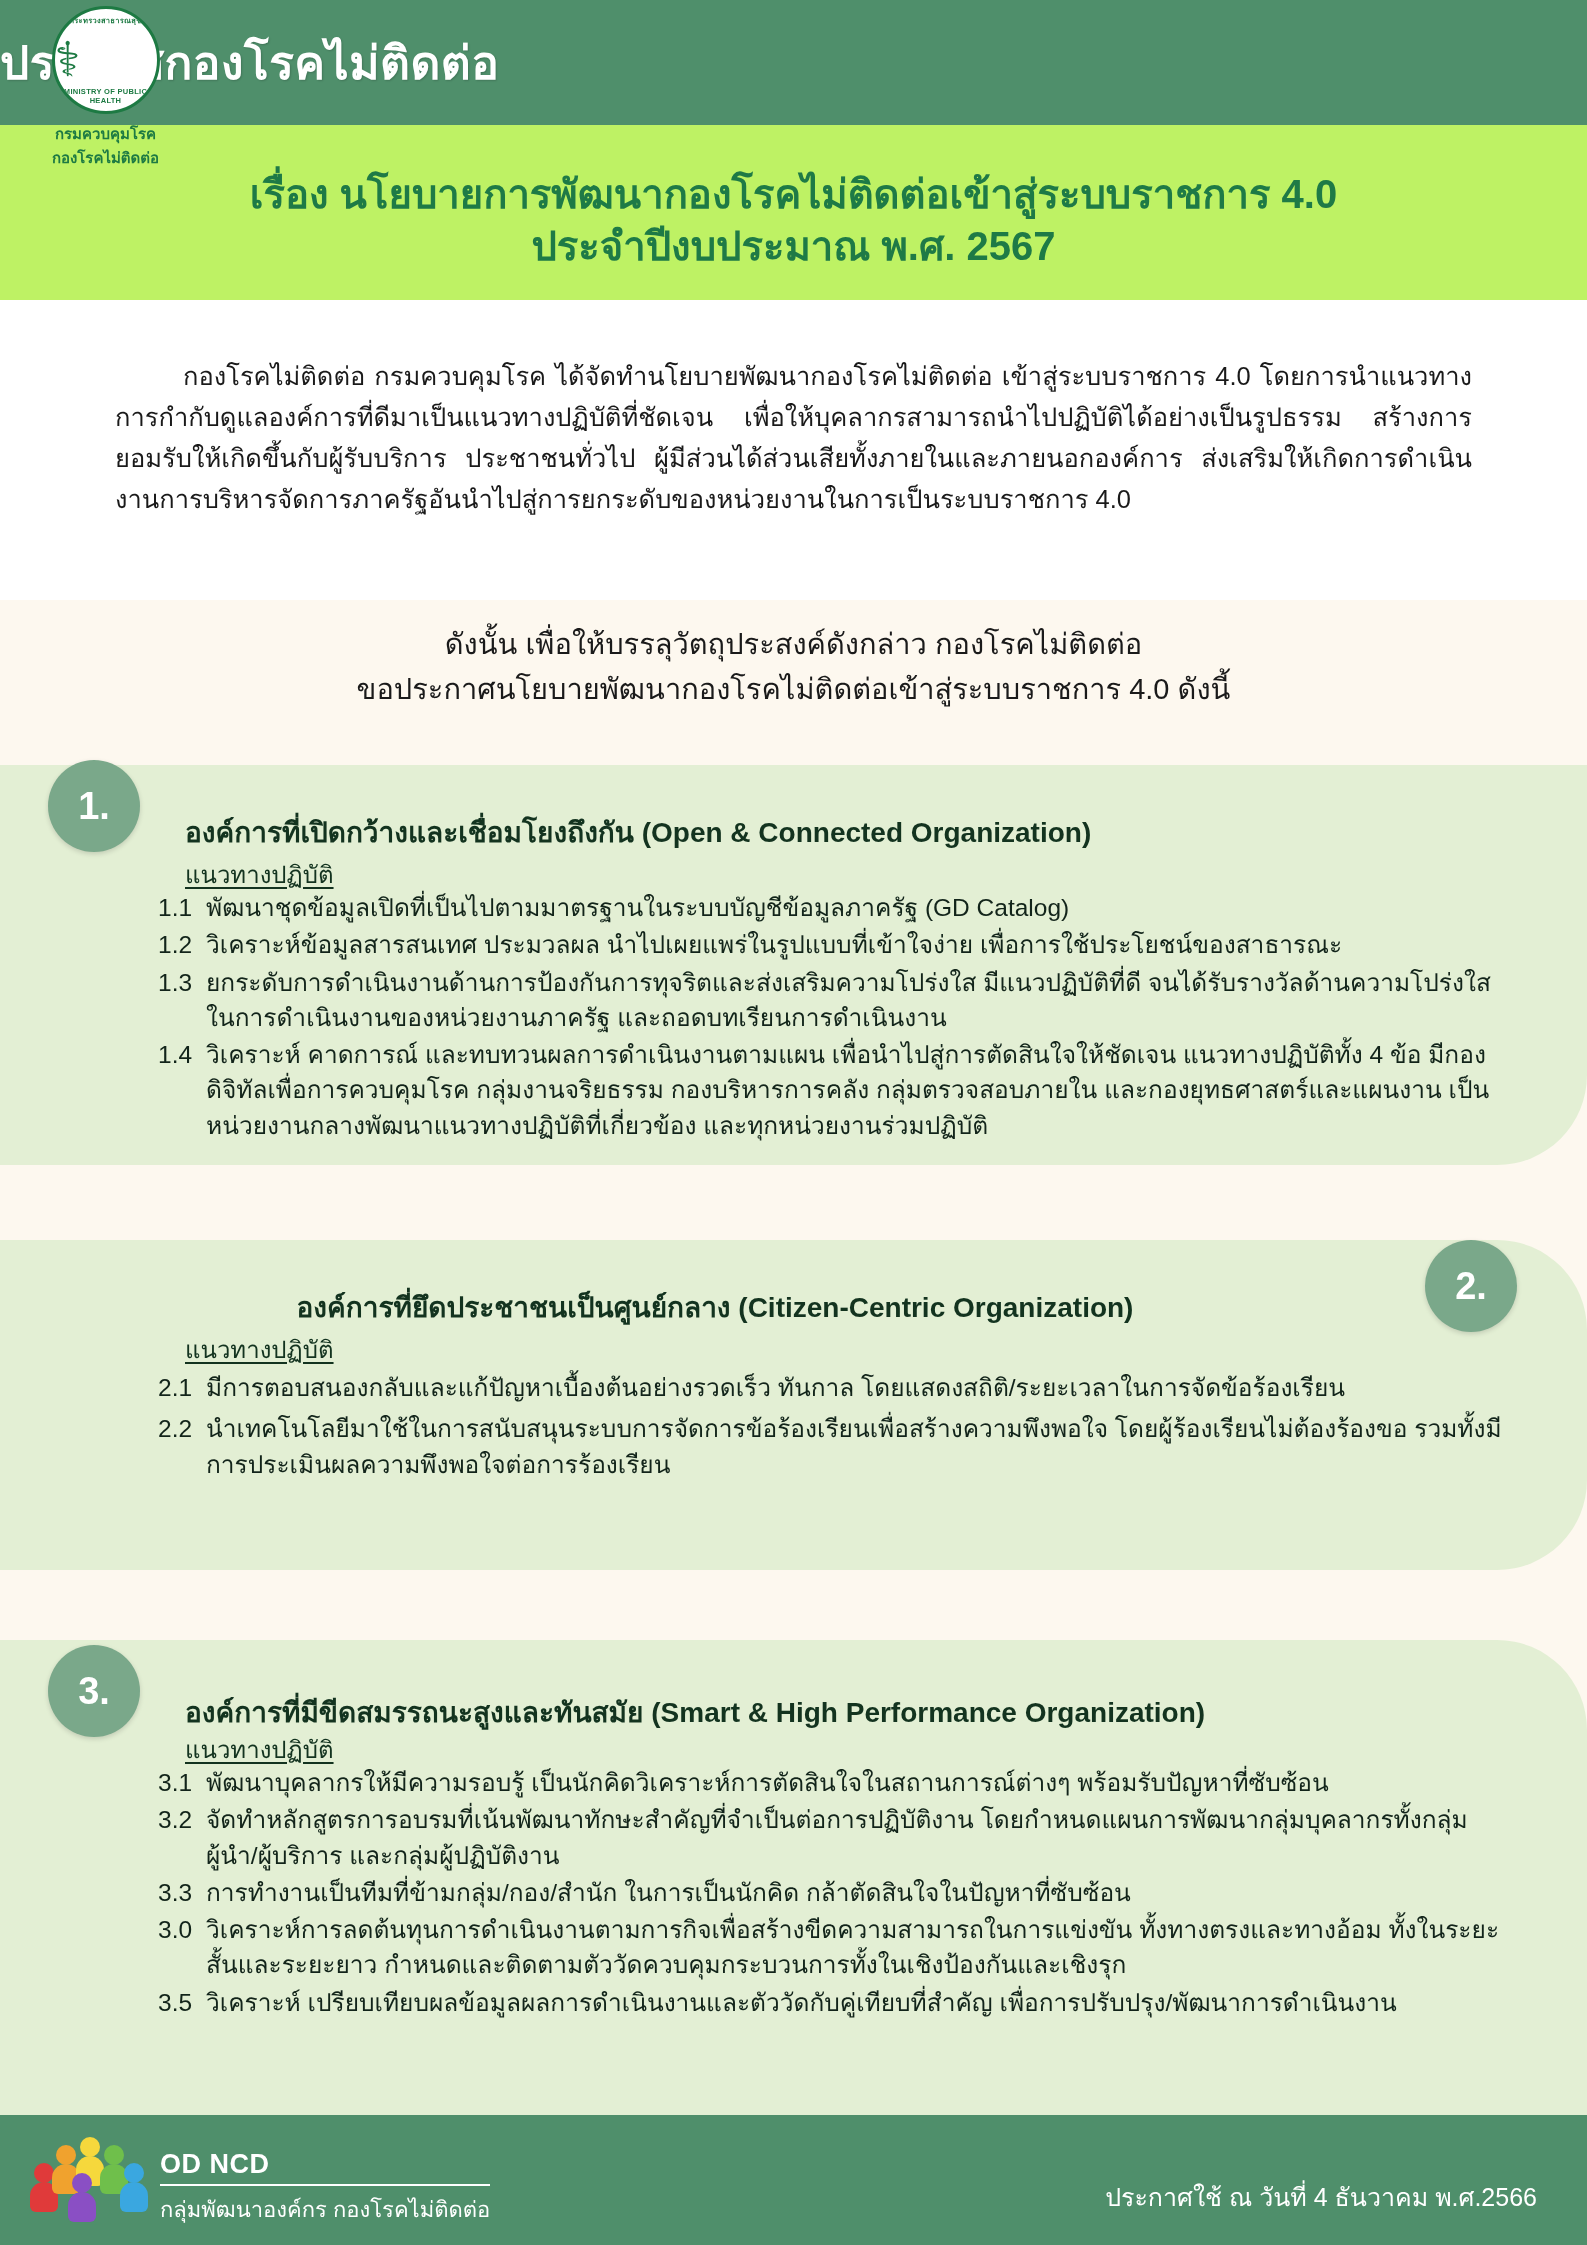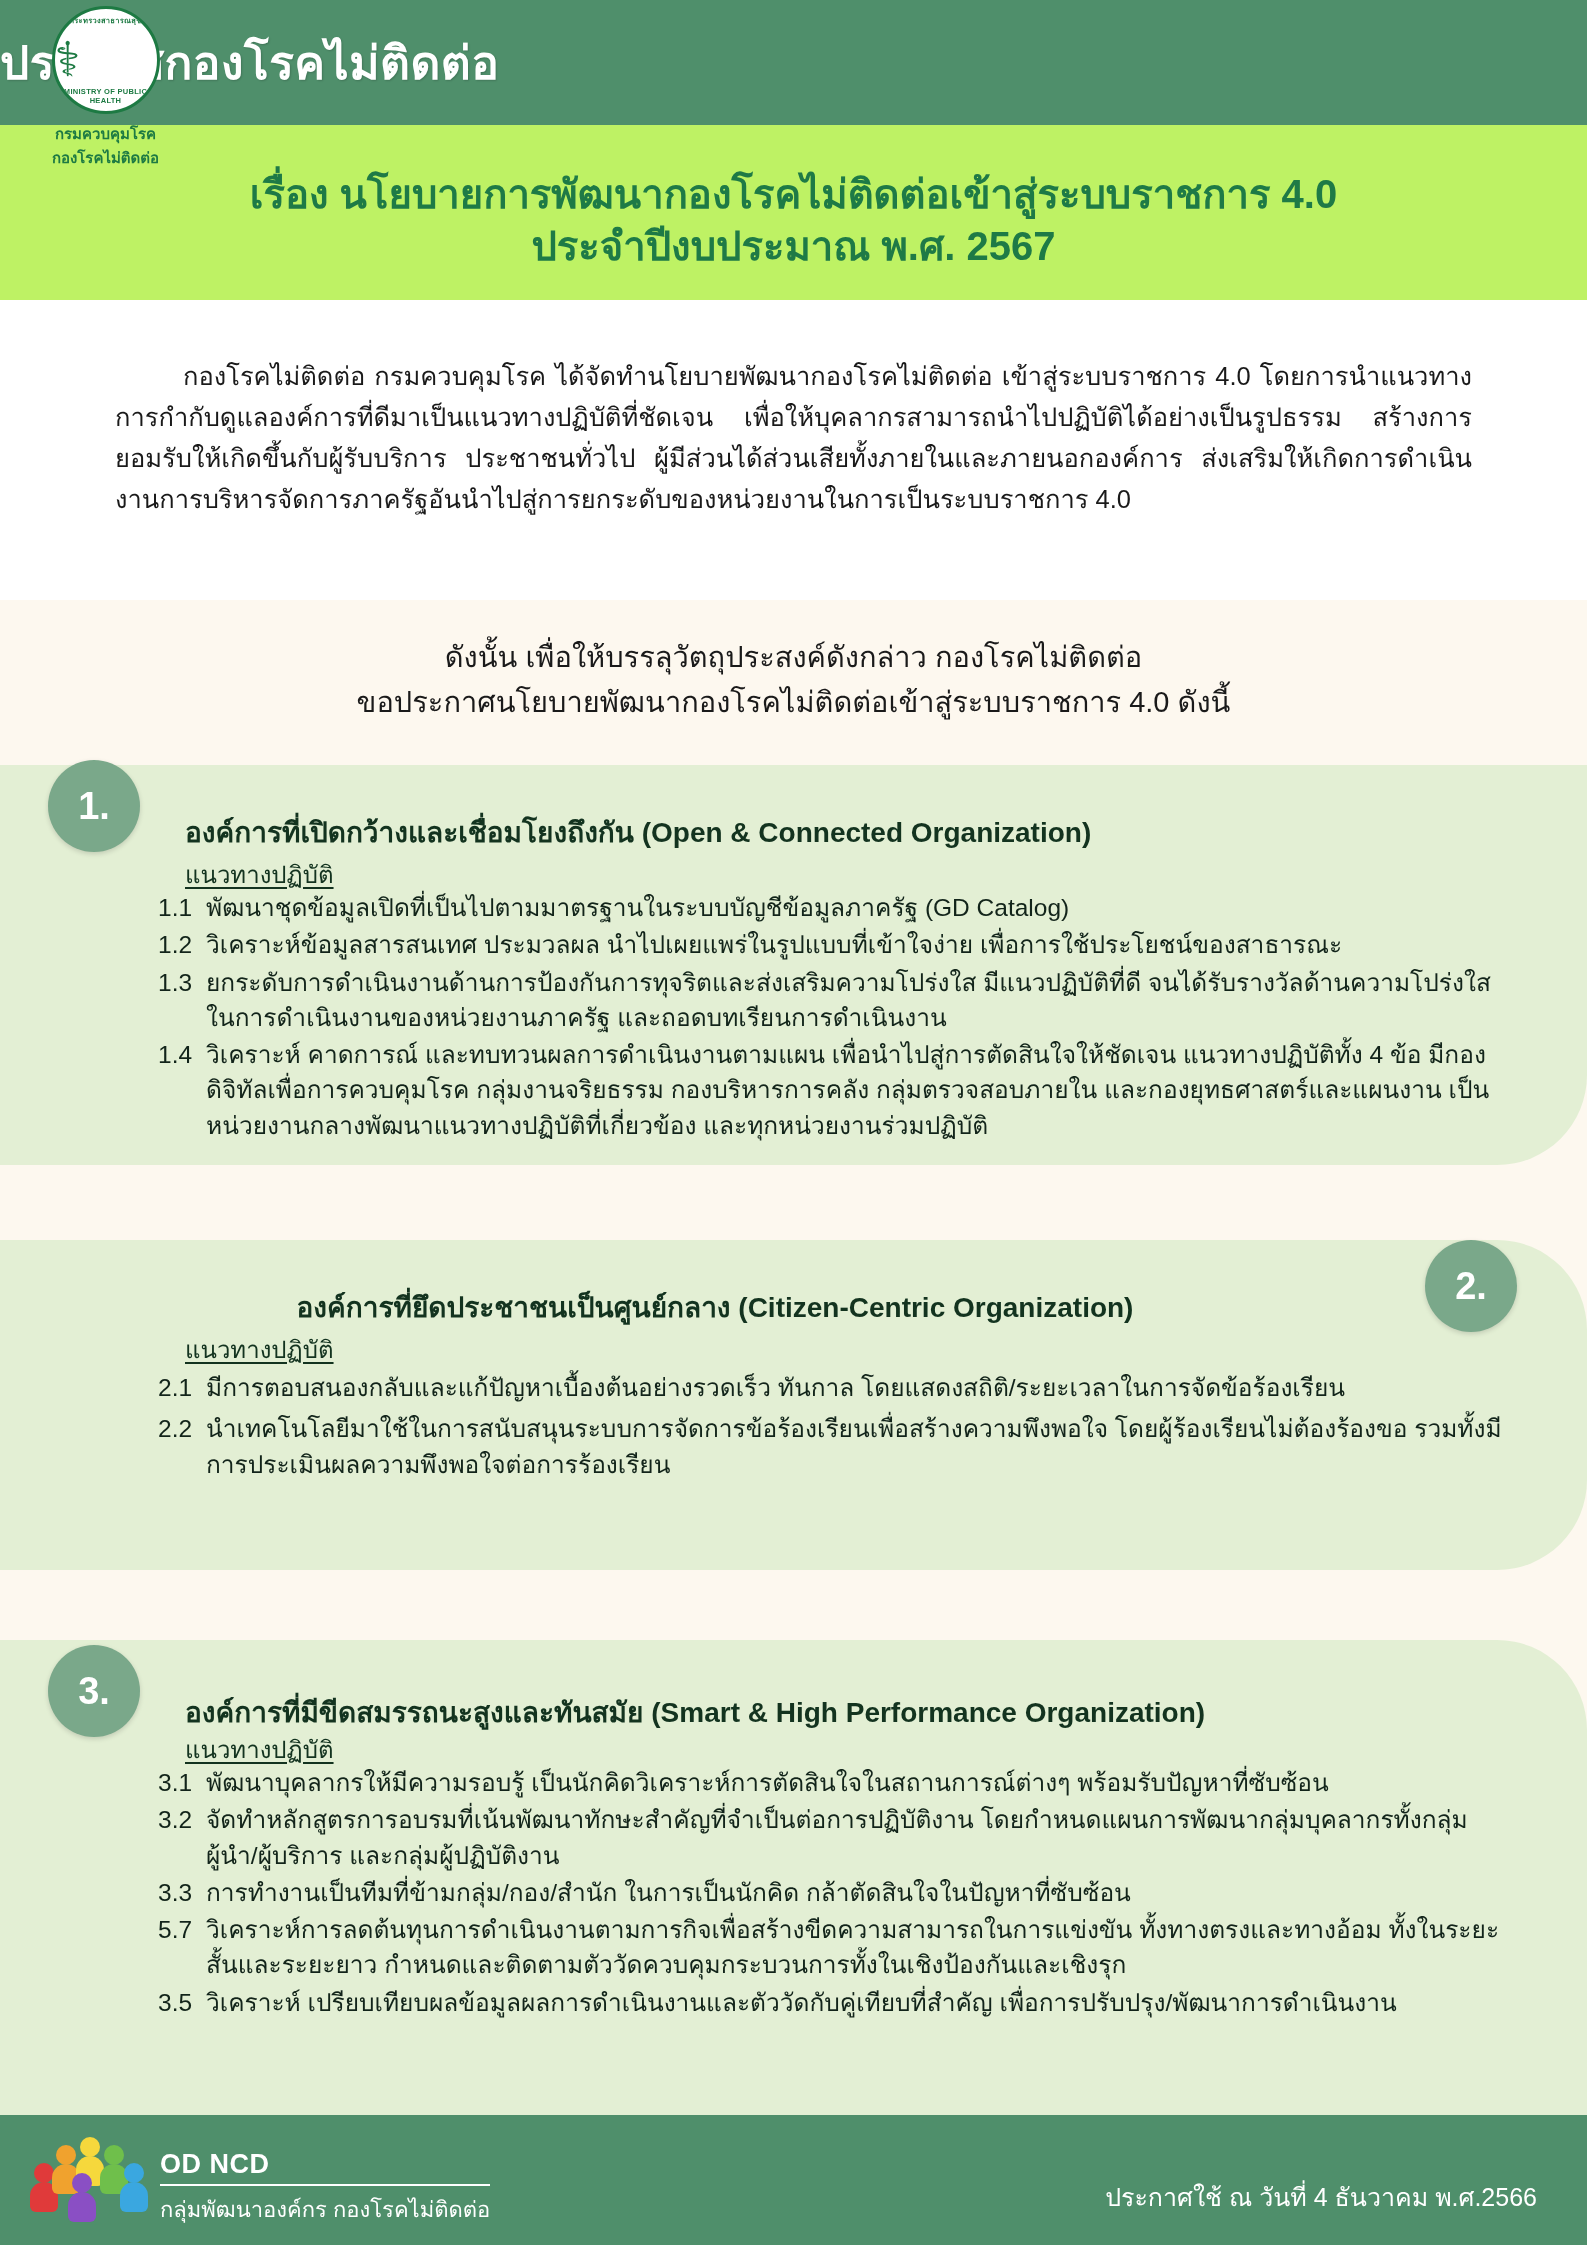--- a/index.html
+++ b/index.html
@@ -122,21 +122,21 @@
     font-size: 25.5px;
     color: #1a1a1a;
     line-height: 1.62;
     text-indent: 68px;
     text-align: justify;
   }
 
   
   .purpose {
     position: absolute;
-    top: 635px; left: 0;
+    top: 622px; left: 0;
     width: 1587px;
     text-align: center;
     font-size: 29px;
     color: #1a1a1a;
     line-height: 1.55;
   }
 
   
   .card {
     position: absolute;
@@ -381,21 +381,21 @@
   </div>
   <div class="item">
     <div class="num">3.2</div>
     <div class="txt">จัดทำหลักสูตรการอบรมที่เน้นพัฒนาทักษะสำคัญที่จำเป็นต่อการปฏิบัติงาน โดยกำหนดแผนการพัฒนากลุ่มบุคลากรทั้งกลุ่มผู้นำ/ผู้บริการ และกลุ่มผู้ปฏิบัติงาน</div>
   </div>
   <div class="item">
     <div class="num">3.3</div>
     <div class="txt">การทำงานเป็นทีมที่ข้ามกลุ่ม/กอง/สำนัก ในการเป็นนักคิด กล้าตัดสินใจในปัญหาที่ซับซ้อน</div>
   </div>
   <div class="item">
-    <div class="num">5.7</div>
+    <div class="num">3.0</div>
     <div class="txt">วิเคราะห์การลดต้นทุนการดำเนินงานตามการกิจเพื่อสร้างขีดความสามารถในการแข่งขัน ทั้งทางตรงและทางอ้อม ทั้งในระยะสั้นและระยะยาว กำหนดและติดตามตัววัดควบคุมกระบวนการทั้งในเชิงป้องกันและเชิงรุก</div>
   </div>
   <div class="item">
     <div class="num">3.5</div>
     <div class="txt">วิเคราะห์ เปรียบเทียบผลข้อมูลผลการดำเนินงานและตัววัดกับคู่เทียบที่สำคัญ เพื่อการปรับปรุง/พัฒนาการดำเนินงาน</div>
   </div>
 </div>
 
 <div class="footer-bar"></div>
 <div class="footer-people">

